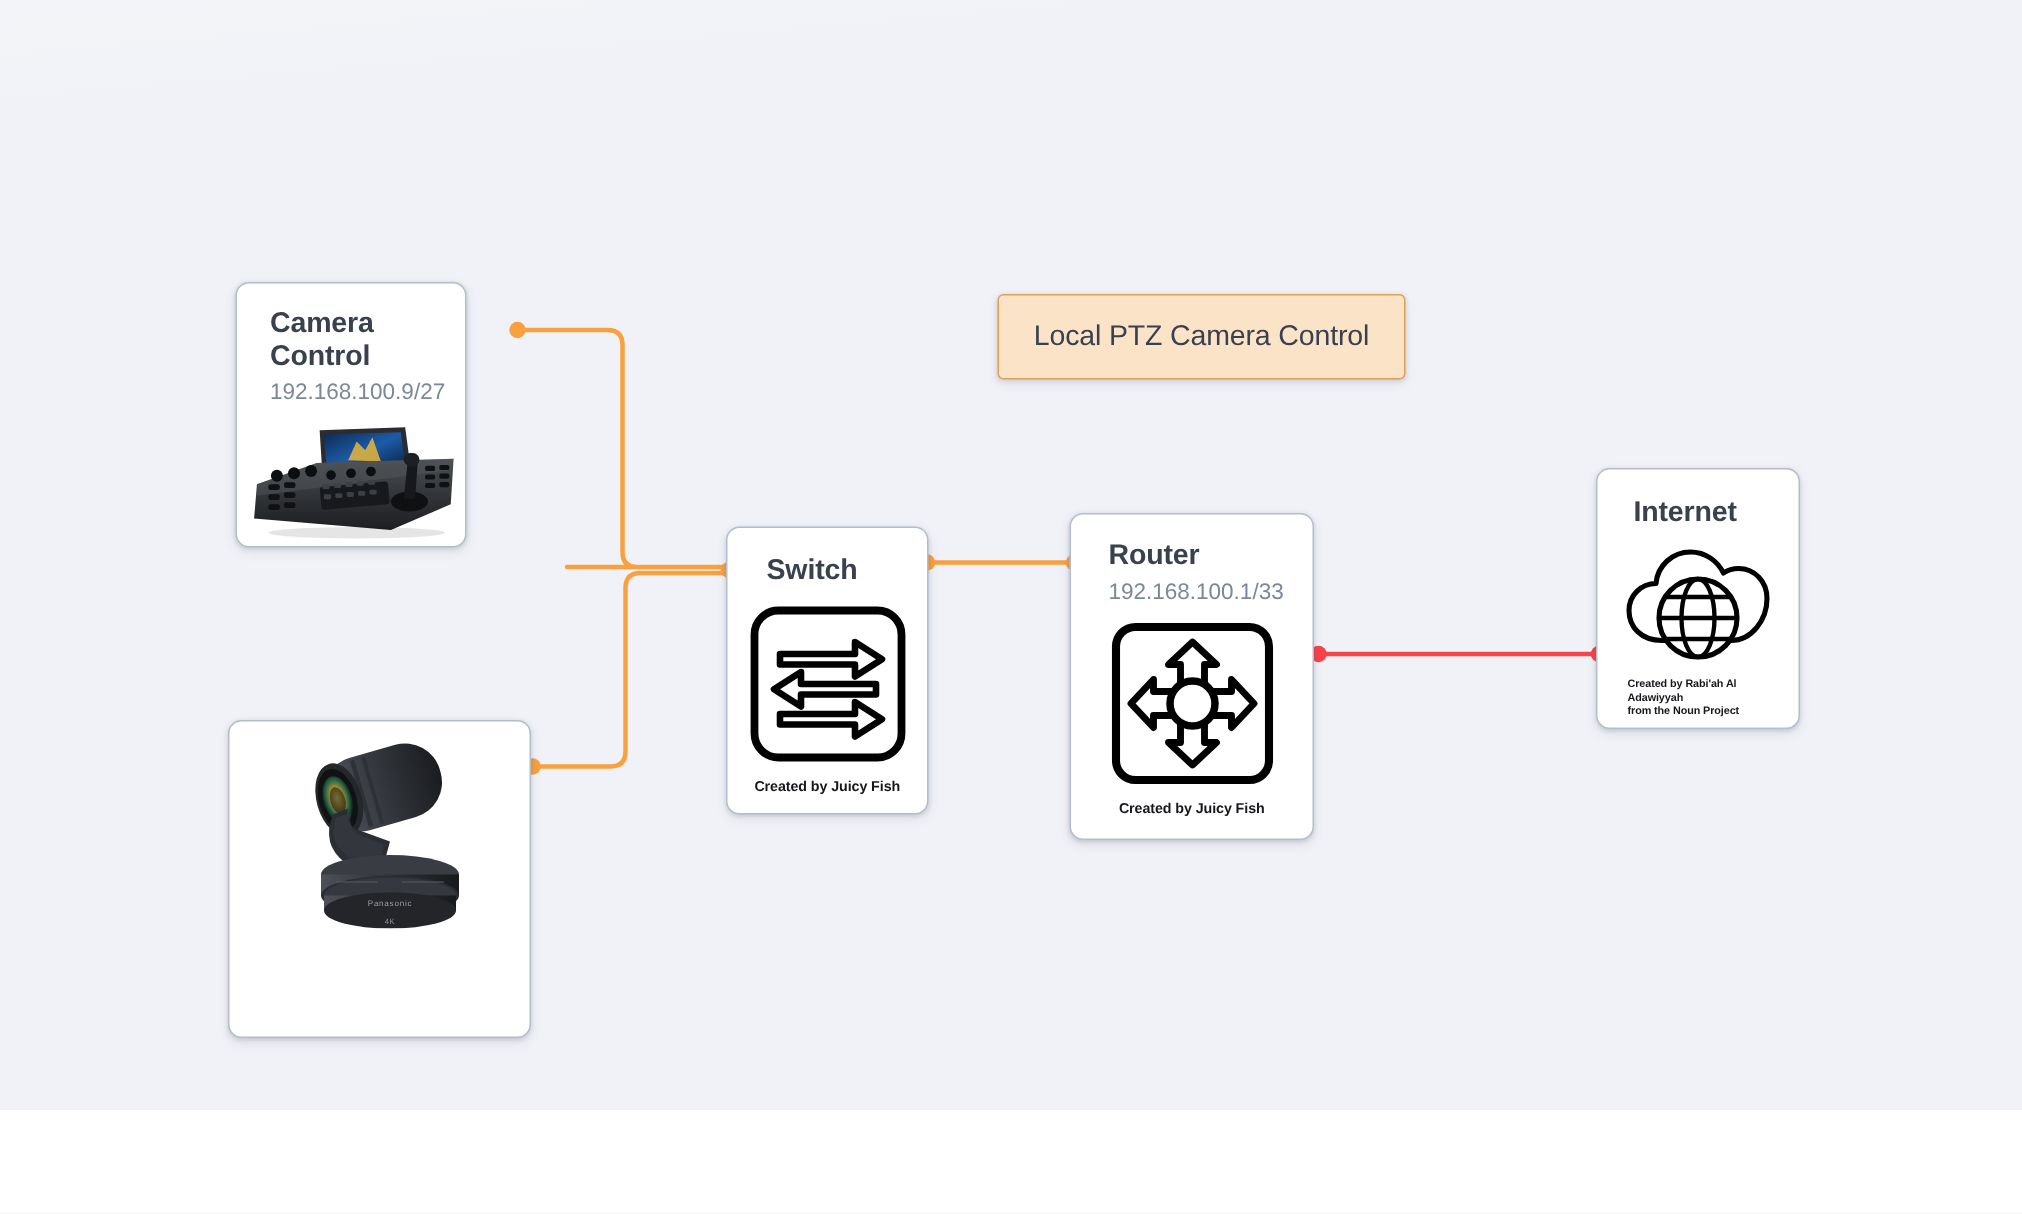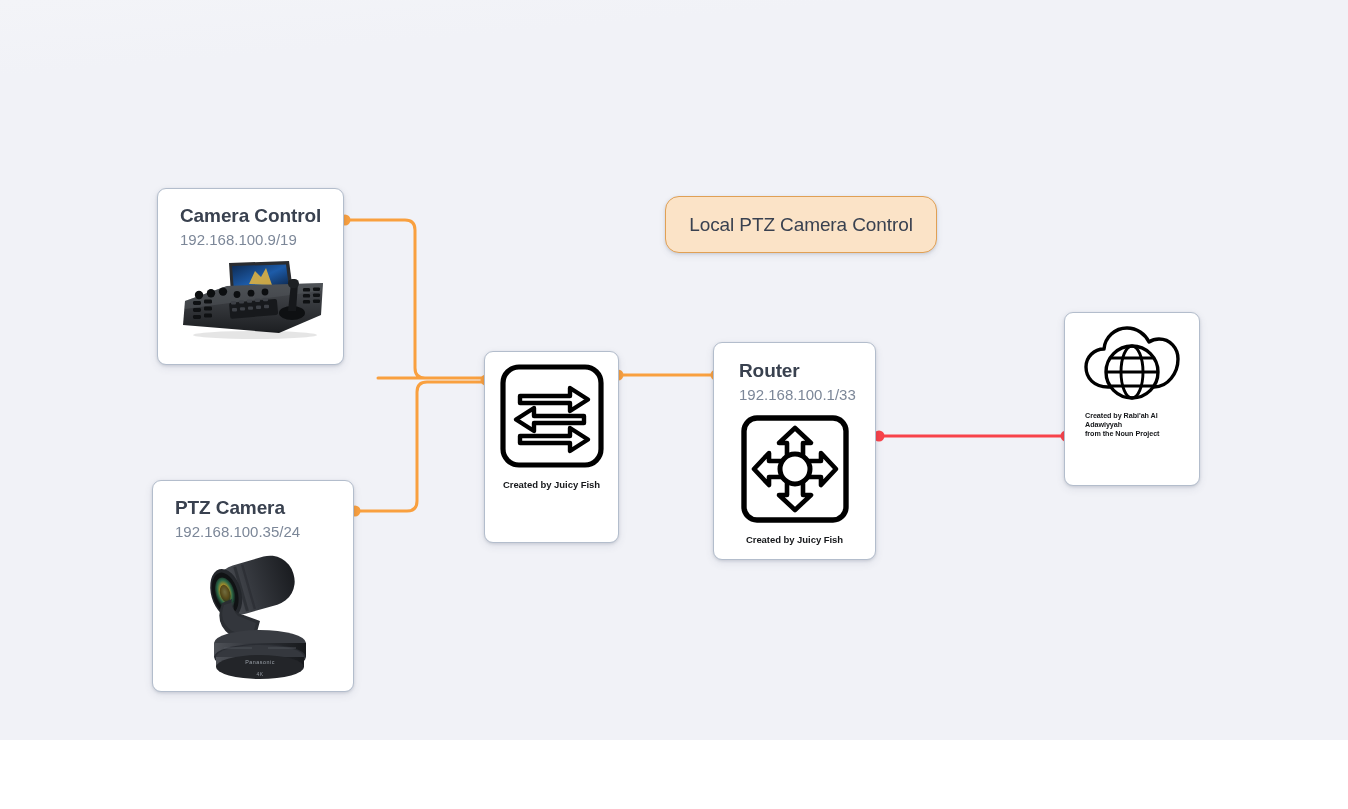--- a/index.html
+++ b/index.html
@@ -66,34 +66,34 @@
   }
   .attrib {
     font-size: 7.2px;
     font-weight: bold;
     color: #15171a;
     line-height: 1.25;
     letter-spacing: -0.05px;
   }
 
   
-  #node-camera-control { left: 157px; top: 188px; width: 187px; height: 177px; }
+  #node-camera-control { left: 157px; top: 188px; width: 154px; height: 177px; }
   #node-ptz-camera     { left: 152px; top: 480px; width: 202px; height: 212px; }
   #node-switch         { left: 484px; top: 351px; width: 135px; height: 192px; }
   #node-router         { left: 713px; top: 342px; width: 163px; height: 218px; }
   #node-internet       { left: 1064px; top: 312px; width: 136px; height: 174px; }
 
   
   #title-card {
     position: absolute;
     left: 665px; top: 196px;
     width: 272px; height: 57px;
     background: #fbe3c7;
     border: 1.5px solid #e0a055;
-    border-radius: 14px;
+    border-radius: 4px;
     display: flex;
     align-items: center;
     justify-content: center;
     box-shadow: 0 1px 3px rgba(60,72,96,.16), 0 3px 7px rgba(60,72,96,.09);
   }
   #title-card .t {
     font-size: 19px;
     color: #394150;
     letter-spacing: -0.1px;
   }
@@ -133,21 +133,21 @@
     <circle cx="1066" cy="436" r="5.5" fill="#f8434a"></circle>
   </svg>
 
   <div id="title-card">
     <span class="t">Local PTZ Camera Control</span>
   </div>
 
   <div class="node" id="node-camera-control">
     <div class="node-body">
       <div class="node-title">Camera Control</div>
-      <div class="node-sub">192.168.100.9/19</div>
+      <div class="node-sub">192.168.100.9/27</div>
     </div>
     <div class="node-media" style="margin-top:8px;">
       <svg class="dev-svg" width="160" height="84" viewBox="0 0 160 84">
         <defs>
           <linearGradient id="ccBody" x1="0" y1="0" x2="0" y2="1">
             <stop offset="0" stop-color="#4a4d52"></stop>
               <stop offset="1" stop-color="#1c1e21"></stop>
           </linearGradient>
           <linearGradient id="ccScr" x1="0" y1="0" x2="1" y2="1">
             <stop offset="0" stop-color="#0d2a52"></stop>
@@ -209,24 +209,20 @@
           <rect x="132" y="43" width="7" height="3.6" rx="1.2"></rect>
             <rect x="142" y="42.4" width="7" height="3.6" rx="1.2"></rect>
         </g>
 
         <ellipse cx="84" cy="78" rx="62" ry="4" fill="#000" opacity=".10"></ellipse>
       </svg>
     </div>
   </div>
 
   <div class="node" id="node-ptz-camera">
-    <div class="node-body">
-      <div class="node-title">PTZ Camera</div>
-      <div class="node-sub">192.168.100.35/24</div>
-    </div>
     <div class="node-media" style="margin-top:6px;">
       <svg class="dev-svg" width="146" height="132" viewBox="0 0 146 132">
         <defs>
           <linearGradient id="ptzB" x1="0" y1="0" x2="1" y2="0">
             <stop offset="0" stop-color="#55585e"></stop>
               <stop offset="0.45" stop-color="#36393f"></stop>
               <stop offset="1" stop-color="#1a1c20"></stop>
           </linearGradient>
           <linearGradient id="ptzBase" x1="0" y1="0" x2="1" y2="0">
             <stop offset="0" stop-color="#4e5157"></stop>
@@ -264,20 +260,23 @@
 
         <path d="M44 101 H72" stroke="#55585f" stroke-width="1.1" opacity=".75"></path>
         <path d="M88 101 H116" stroke="#55585f" stroke-width="1.1" opacity=".75"></path>
         <text x="80" y="117" font-family="Liberation Sans, sans-serif" font-size="5.4" fill="#9aa0a8" text-anchor="middle" letter-spacing="0.5">Panasonic</text>
         <text x="80" y="129" font-family="Liberation Sans, sans-serif" font-size="5" fill="#8f959d" text-anchor="middle" letter-spacing="0.4">4K</text>
       </svg>
     </div>
   </div>
 
   <div class="node" id="node-switch">
+    <div class="node-body" style="padding:18px 14px 0 26px;">
+      <div class="node-title">Switch</div>
+    </div>
     <div class="node-media" style="margin-top:10px;">
       <svg class="dev-svg" width="108" height="108" viewBox="0 0 108 108">
         <rect x="5" y="5" width="98" height="98" rx="16" fill="none" stroke="#000" stroke-width="5.2"></rect>
 
         <path d="M22 34 H72 V26 L90 37.5 L72 49 V41 H22 Z" fill="none" stroke="#000" stroke-width="4.4" stroke-linejoin="round"></path>
 
         <path d="M86 54 H36 V46 L18 57.5 L36 69 V61 H86 Z" fill="none" stroke="#000" stroke-width="4.4" stroke-linejoin="round"></path>
 
         <path d="M22 74 H72 V66 L90 77.5 L72 89 V81 H22 Z" fill="none" stroke="#000" stroke-width="4.4" stroke-linejoin="round"></path>
       </svg>
@@ -304,20 +303,23 @@
 
           <path d="M64 48 H82 V40 L97 56 L82 72 V64 H64"></path>
         </g>
         <circle cx="56" cy="56" r="15" fill="#fff" stroke="#000" stroke-width="5"></circle>
       </svg>
     </div>
     <div class="attrib" style="text-align:center; margin-top:9px; font-size:9.5px;">Created by Juicy Fish</div>
   </div>
 
   <div class="node" id="node-internet">
+    <div class="node-body" style="padding:18px 14px 0 24px;">
+      <div class="node-title">Internet</div>
+    </div>
     <div class="node-media" style="margin-top:4px;">
       <svg class="dev-svg" width="104" height="88" viewBox="0 0 104 88">
 
         <path d="M28 70 C14 70 6 61 6 50 C6 40 14 32 24 32 C25 20 35 11 47 11 C57 11 65 17 69 25
                  C72 23 76 22 79 22 C90 22 98 31 98 42 C98 56 88 70 74 70 Z" fill="#fff" stroke="#000" stroke-width="3.4" stroke-linejoin="round"></path>
 
         <circle cx="52" cy="55" r="26" fill="#fff" stroke="#000" stroke-width="3.4"></circle>
         <ellipse cx="52" cy="55" rx="11" ry="26" fill="none" stroke="#000" stroke-width="2.9"></ellipse>
         <path d="M26 55 H78" stroke="#000" stroke-width="2.9"></path>
         <path d="M30.5 41 H73.5" stroke="#000" stroke-width="2.9"></path>

